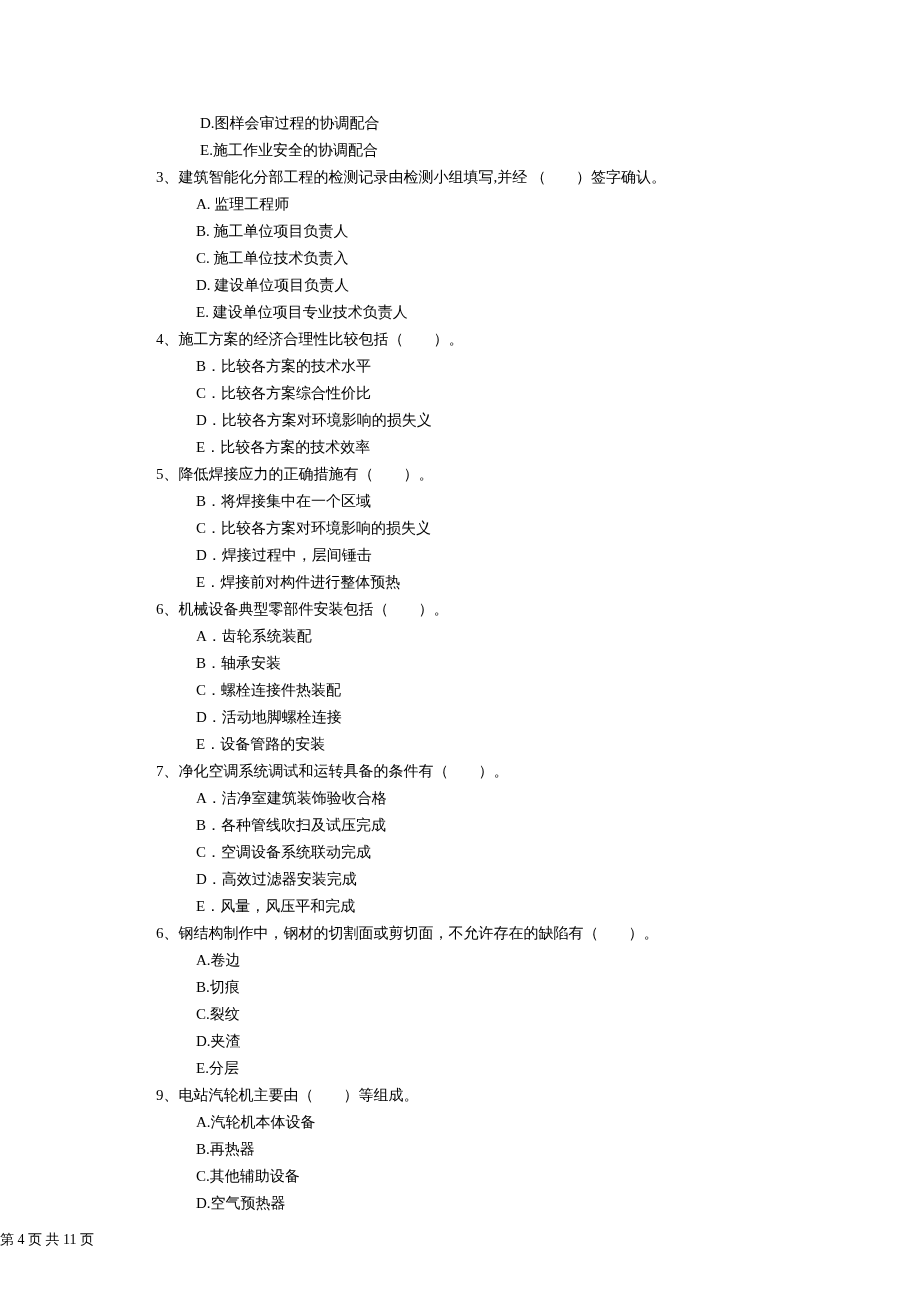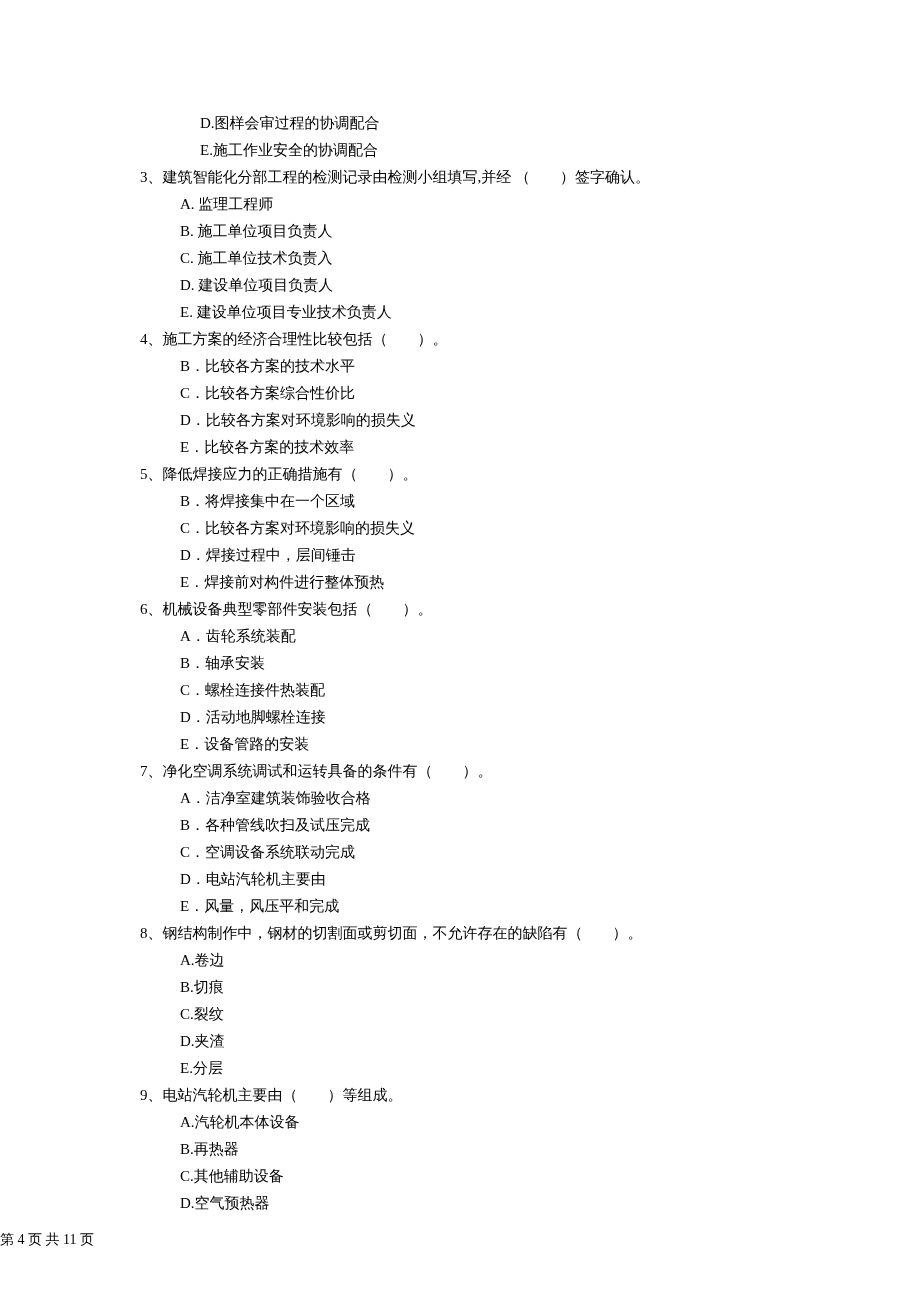--- a/index.html
+++ b/index.html
@@ -15,21 +15,21 @@
       width: 920px;
       min-height: 1302px;
       padding: 110px 140px 50px 140px;
       box-sizing: border-box;
       position: relative;
     }
     .option-extra {
       margin-left: 60px;
     }
     .question {
-      margin-left: 0;
+      margin-left: 16px;
     }
     .options {
       margin-left: 40px;
     }
     .footer {
       position: absolute;
       bottom: 50px;
       left: 0;
       width: 100%;
       text-align: left;
@@ -86,26 +86,26 @@
           <div>D．活动地脚螺栓连接</div>
           <div>E．设备管路的安装</div>
         </div>
       </div>
       <div class="question">
         <div>7、净化空调系统调试和运转具备的条件有（　　）。</div>
         <div class="options">
           <div>A．洁净室建筑装饰验收合格</div>
           <div>B．各种管线吹扫及试压完成</div>
           <div>C．空调设备系统联动完成</div>
-          <div>D．电站汽轮机主要由</div>
+          <div>D．高效过滤器安装完成</div>
           <div>E．风量，风压平和完成</div>
         </div>
       </div>
       <div class="question">
-        <div>8、钢结构制作中，钢材的切割面或剪切面，不允许存在的缺陷有（　　）。</div>
+        <div>6、钢结构制作中，钢材的切割面或剪切面，不允许存在的缺陷有（　　）。</div>
         <div class="options">
           <div>A.卷边</div>
           <div>B.切痕</div>
           <div>C.裂纹</div>
           <div>D.夹渣</div>
           <div>E.分层</div>
         </div>
       </div>
       <div class="question">
         <div>9、电站汽轮机主要由（　　）等组成。</div>

